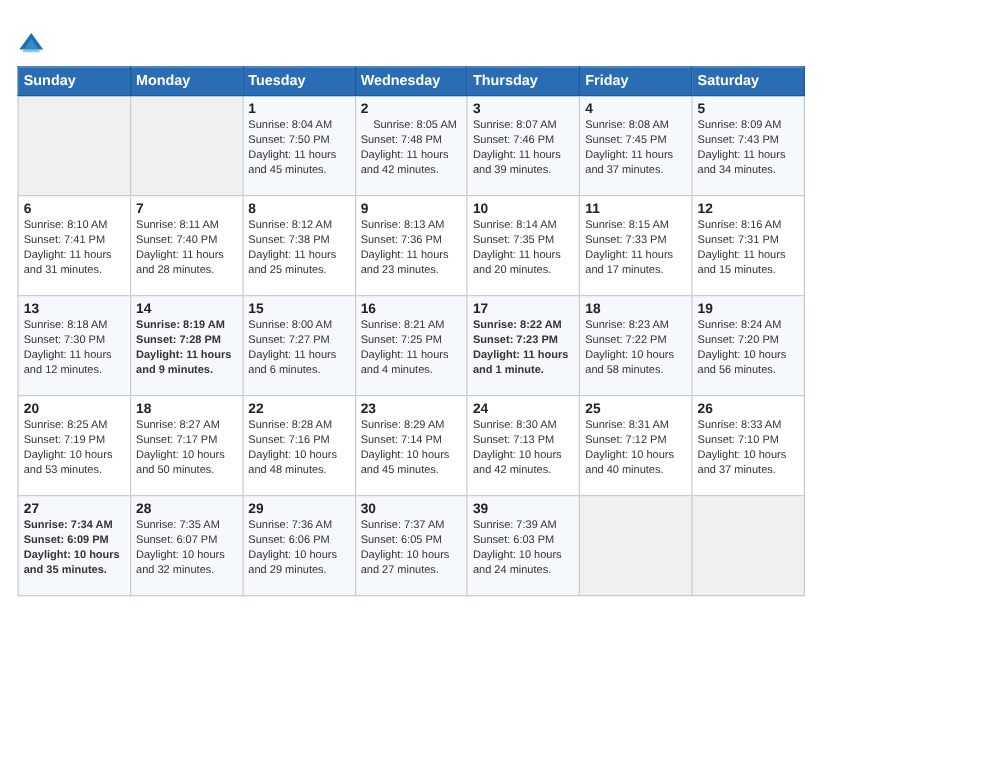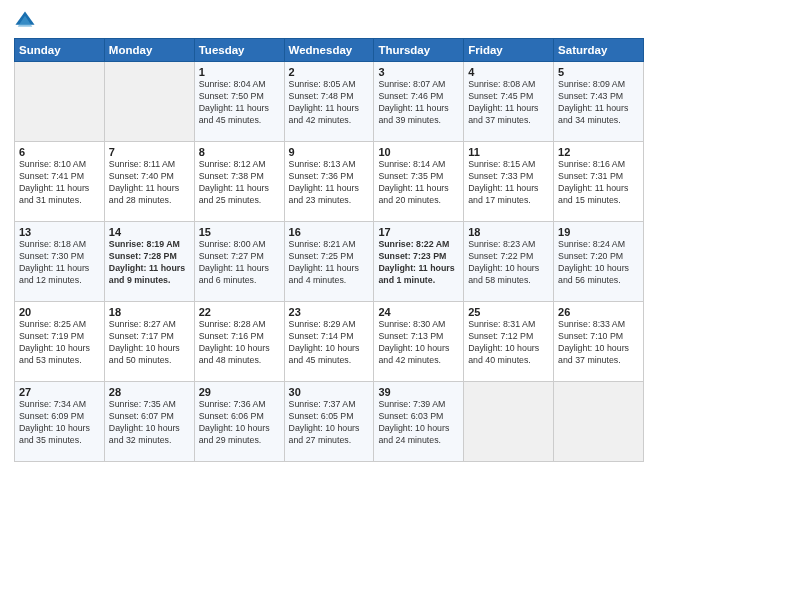--- a/index.html
+++ b/index.html
@@ -7,21 +7,21 @@
       font-family: Arial, sans-serif;
       background: #fff;
       width: 792px;
       min-height: 612px;
       overflow: hidden;
     }
     .page {
       width: 658px;
       min-height: 612px;
       background: #fff;
-      padding: 10px 14px 10px 14px;
+      padding: 25px 14px 10px 14px;
     }
     .header {
       display: flex;
       justify-content: space-between;
       align-items: flex-start;
       margin-bottom: 6px;
     }
     .logo {
       display: flex;
       align-items: center;
@@ -138,21 +138,21 @@
           <th>Saturday</th>
         </tr>
     </thead>
     <tbody id="calendar-body">
     <tr>
           <td class="empty-cell"></td>
           <td class="empty-cell"></td>
           <td><span class="day-number">1</span><span class="day-detail" style="white-space: pre-line;">Sunrise: 8:04 AM
 Sunset: 7:50 PM
 Daylight: 11 hours and 45 minutes.</span></td>
-          <td><span class="day-number">2</span><span class="day-detail" style="white-space: pre-line;">Sunrise: 8:05 AM
+          <td><span class="day-number">2</span><span class="day-detail" style="white-space: pre-line; margin-left: 10px;">Sunrise: 8:05 AM
 Sunset: 7:48 PM
 Daylight: 11 hours and 42 minutes.</span></td>
           <td><span class="day-number">3</span><span class="day-detail" style="white-space: pre-line;">Sunrise: 8:07 AM
 Sunset: 7:46 PM
 Daylight: 11 hours and 39 minutes.</span></td>
           <td><span class="day-number">4</span><span class="day-detail" style="white-space: pre-line;">Sunrise: 8:08 AM
 Sunset: 7:45 PM
 Daylight: 11 hours and 37 minutes.</span></td>
           <td><span class="day-number">5</span><span class="day-detail" style="white-space: pre-line;">Sunrise: 8:09 AM
 Sunset: 7:43 PM
@@ -221,21 +221,21 @@
 Sunset: 7:13 PM
 Daylight: 10 hours and 42 minutes.</span></td>
           <td><span class="day-number">25</span><span class="day-detail" style="white-space: pre-line;">Sunrise: 8:31 AM
 Sunset: 7:12 PM
 Daylight: 10 hours and 40 minutes.</span></td>
           <td><span class="day-number">26</span><span class="day-detail" style="white-space: pre-line;">Sunrise: 8:33 AM
 Sunset: 7:10 PM
 Daylight: 10 hours and 37 minutes.</span></td>
         </tr>
         <tr>
-          <td><span class="day-number">27</span><span class="day-detail" style="white-space: pre-line;">Sunrise: 7:34 AM
+          <td><span class="day-number">27</span><span class="day-detail" style="white-space: pre-line; font-weight: bold;">Sunrise: 7:34 AM
 Sunset: 6:09 PM
 Daylight: 10 hours and 35 minutes.</span></td>
           <td><span class="day-number">28</span><span class="day-detail" style="white-space: pre-line;">Sunrise: 7:35 AM
 Sunset: 6:07 PM
 Daylight: 10 hours and 32 minutes.</span></td>
           <td><span class="day-number">29</span><span class="day-detail" style="white-space: pre-line;">Sunrise: 7:36 AM
 Sunset: 6:06 PM
 Daylight: 10 hours and 29 minutes.</span></td>
           <td><span class="day-number">30</span><span class="day-detail" style="white-space: pre-line;">Sunrise: 7:37 AM
 Sunset: 6:05 PM

